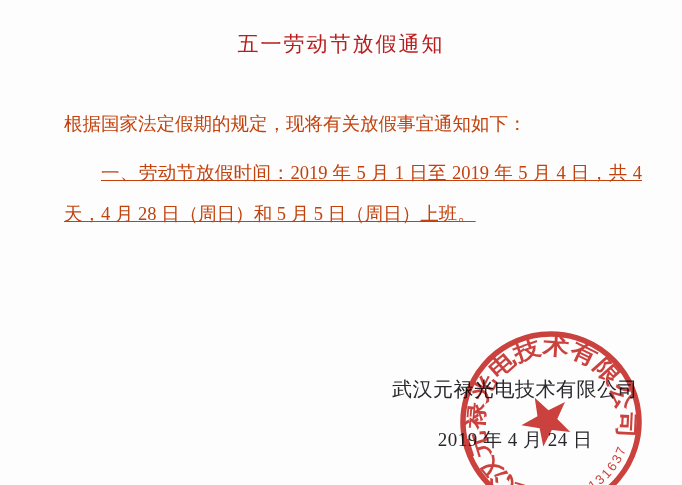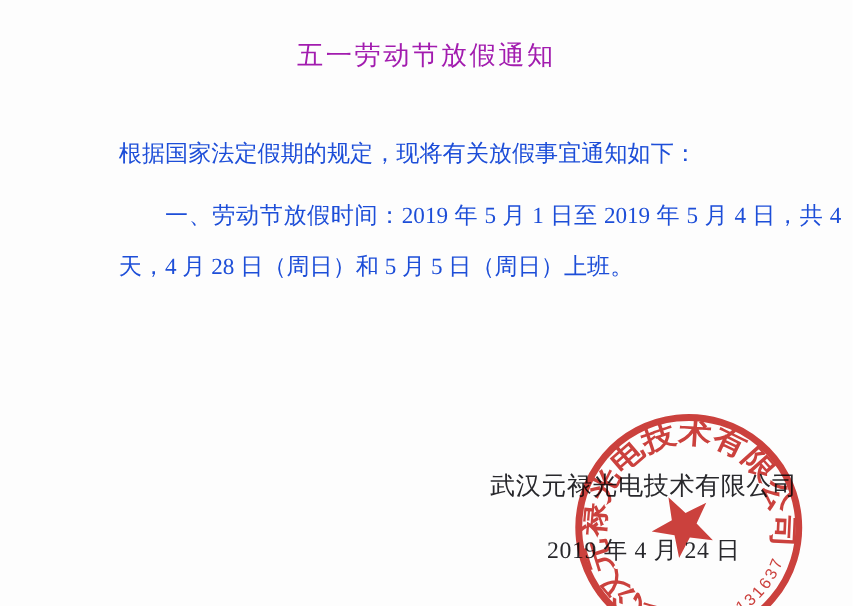--- a/index.html
+++ b/index.html
@@ -13,35 +13,34 @@
   }
   .page { position: absolute; inset: 0; background: #fdfdfd; }
 
   .title {
     position: absolute;
     top: 30px; left: 0; width: 100%;
     text-align: center;
     font-size: 21px;
     font-weight: 500;
     letter-spacing: 2px;
-    color: #a21caf;
+    color: #b91c1c;
   }
 
   .bodytext {
     position: absolute;
     left: 64px; top: 104px;
     width: 578px;
     font-size: 18.5px;
     line-height: 41px;
     text-align: justify;
-    color: #1d4ed8;
-    margin-left: 31px;
+    color: #c2410c;
   }
   .bodytext p { margin: 0 0 8px 0; }
-  .bodytext p.indent { text-indent: 2em; }
+  .bodytext p.indent { text-indent: 2em; text-decoration: underline; }
 
   .signature {
     position: absolute;
     top: 377px; right: 44px;
     text-align: center;
     color: #28282c;
     z-index: 1;
   }
   .signature .company {
     font-size: 20px;

